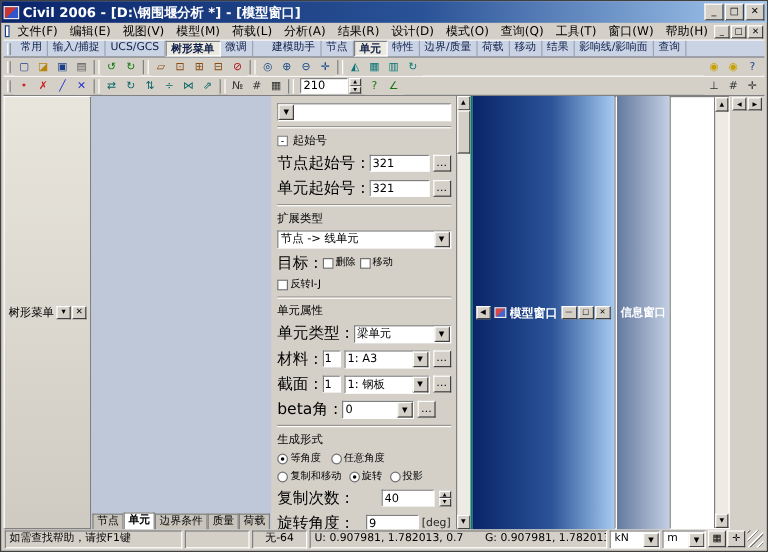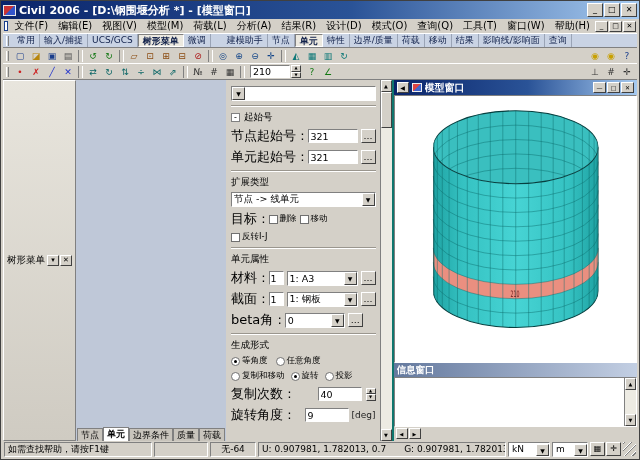--- a/index.html
+++ b/index.html
@@ -65,21 +65,21 @@
   .checkbox{flex:0 0 9px;width:9px;height:9px;background:#fff;border:1px solid #707070;display:inline-block}
   .opt{display:flex;align-items:center;gap:2px;font-size:8.5px}
   .unit{font-size:9px;color:#222}
   
   .vscroll{position:absolute;right:0;top:0;bottom:0;width:12px;background:#EDEBE3;border-left:1px solid #808080;display:flex;flex-direction:column}
   .varrow{flex:0 0 11px;background:#D4D0C8;border:1px solid;border-color:#fff #404040 #404040 #fff;text-align:center;font-size:5px;line-height:10px}
   .varrow.up::after{content:"▲"} .varrow.down::after{content:"▼"}
   .varrow.down{margin-top:auto}
   .vthumb{flex:0 0 36px;background:#D4D0C8;border:1px solid;border-color:#fff #404040 #404040 #fff}
   
-  .main{flex:1;display:flex;flex-direction:column;min-width:0;min-height:0}
+  .main{flex:1;display:flex;flex-direction:row;min-width:0;min-height:0}
   .mcaption{flex:0 0 15px;background:linear-gradient(90deg,#0A246A,#2A5397 55%,#A6CAF0);display:flex;align-items:center;gap:3px;padding:0 3px}
   .cap-arrow{width:12px;height:11px;background:#D4D0C8;border:1px solid;border-color:#fff #404040 #404040 #fff;font-size:6px;line-height:10px;text-align:center}
   .mw-icon{width:10px;height:9px;background:linear-gradient(135deg,#d44 48%,#46c 52%);border:1px solid #eee}
   .cap-text{flex:1;color:#fff;font-size:10px;font-weight:bold;white-space:nowrap;overflow:hidden}
   .capbtn{width:13px;height:11px;background:#D4D0C8;border:1px solid;border-color:#fff #404040 #404040 #fff;font-size:6px;line-height:9px;text-align:center}
   .mview{flex:1;background:#fff;border:1px solid;border-color:#808080 #fff #fff #808080;position:relative;overflow:hidden;min-height:0}
   .mview svg{position:absolute;inset:0;width:100%;height:100%}
   .icaption{flex:0 0 14px;background:linear-gradient(90deg,#64799E,#C3CFE3);display:flex;align-items:center;padding:0 3px;gap:3px}
   .icaption .cap-text{font-size:9.5px}
   .ibody{flex:0 0 50px;background:#fff;border:1px solid;border-color:#808080 #fff #fff #808080;position:relative}
@@ -302,20 +302,27 @@
         <div class="prow">
           <span class="opt">
               <span class="checkbox"></span>
               <span>反转I-J</span>
             </span>
         </div>
 
         <div class="sep-line"></div>
 
         <div class="sect-label">单元属性</div>
+        <div class="prow">
+          <span class="plabel">单元类型 :</span>
+          <span class="combo">
+            <span class="combo-text">梁单元</span>
+            <span class="combo-btn"></span>
+          </span>
+        </div>
         <div class="prow">
           <span class="plabel">材料 :</span>
           <input class="pinput tiny" value="1" style="">
           <span class="combo">
             <span class="combo-text">1: A3</span>
             <span class="combo-btn"></span>
           </span>
           <button class="btn-more"></button>
         </div>
         <div class="prow">

